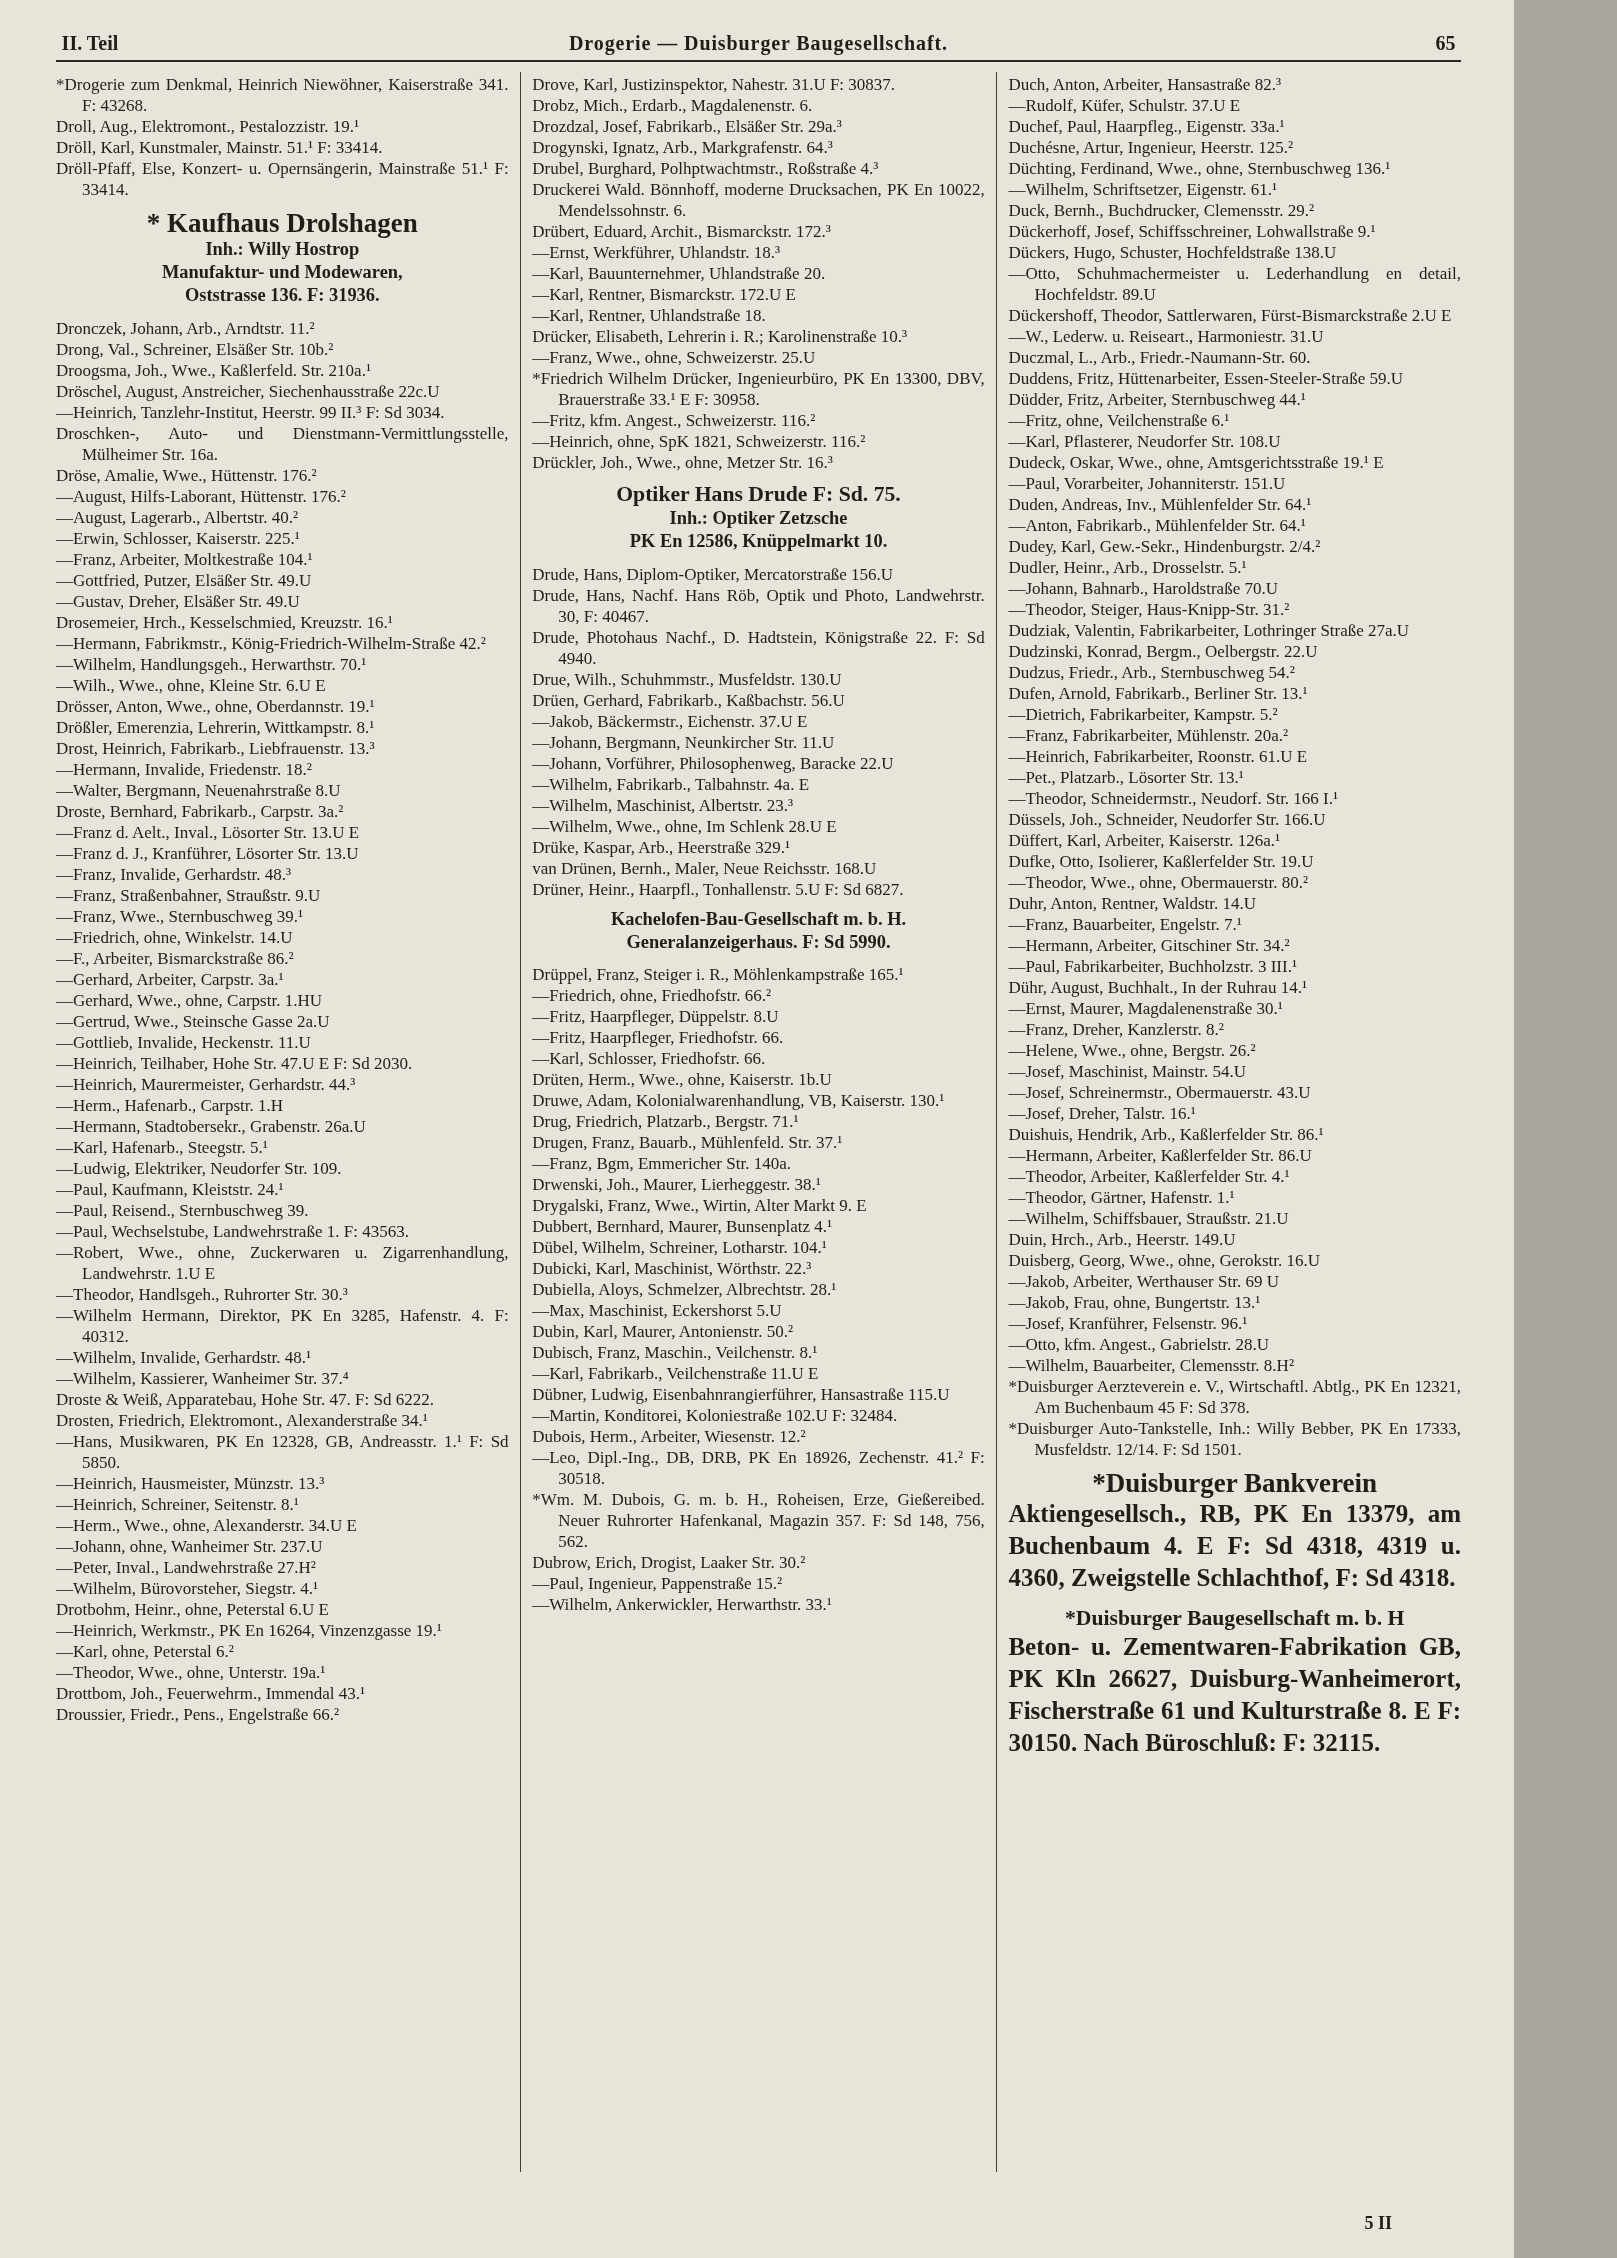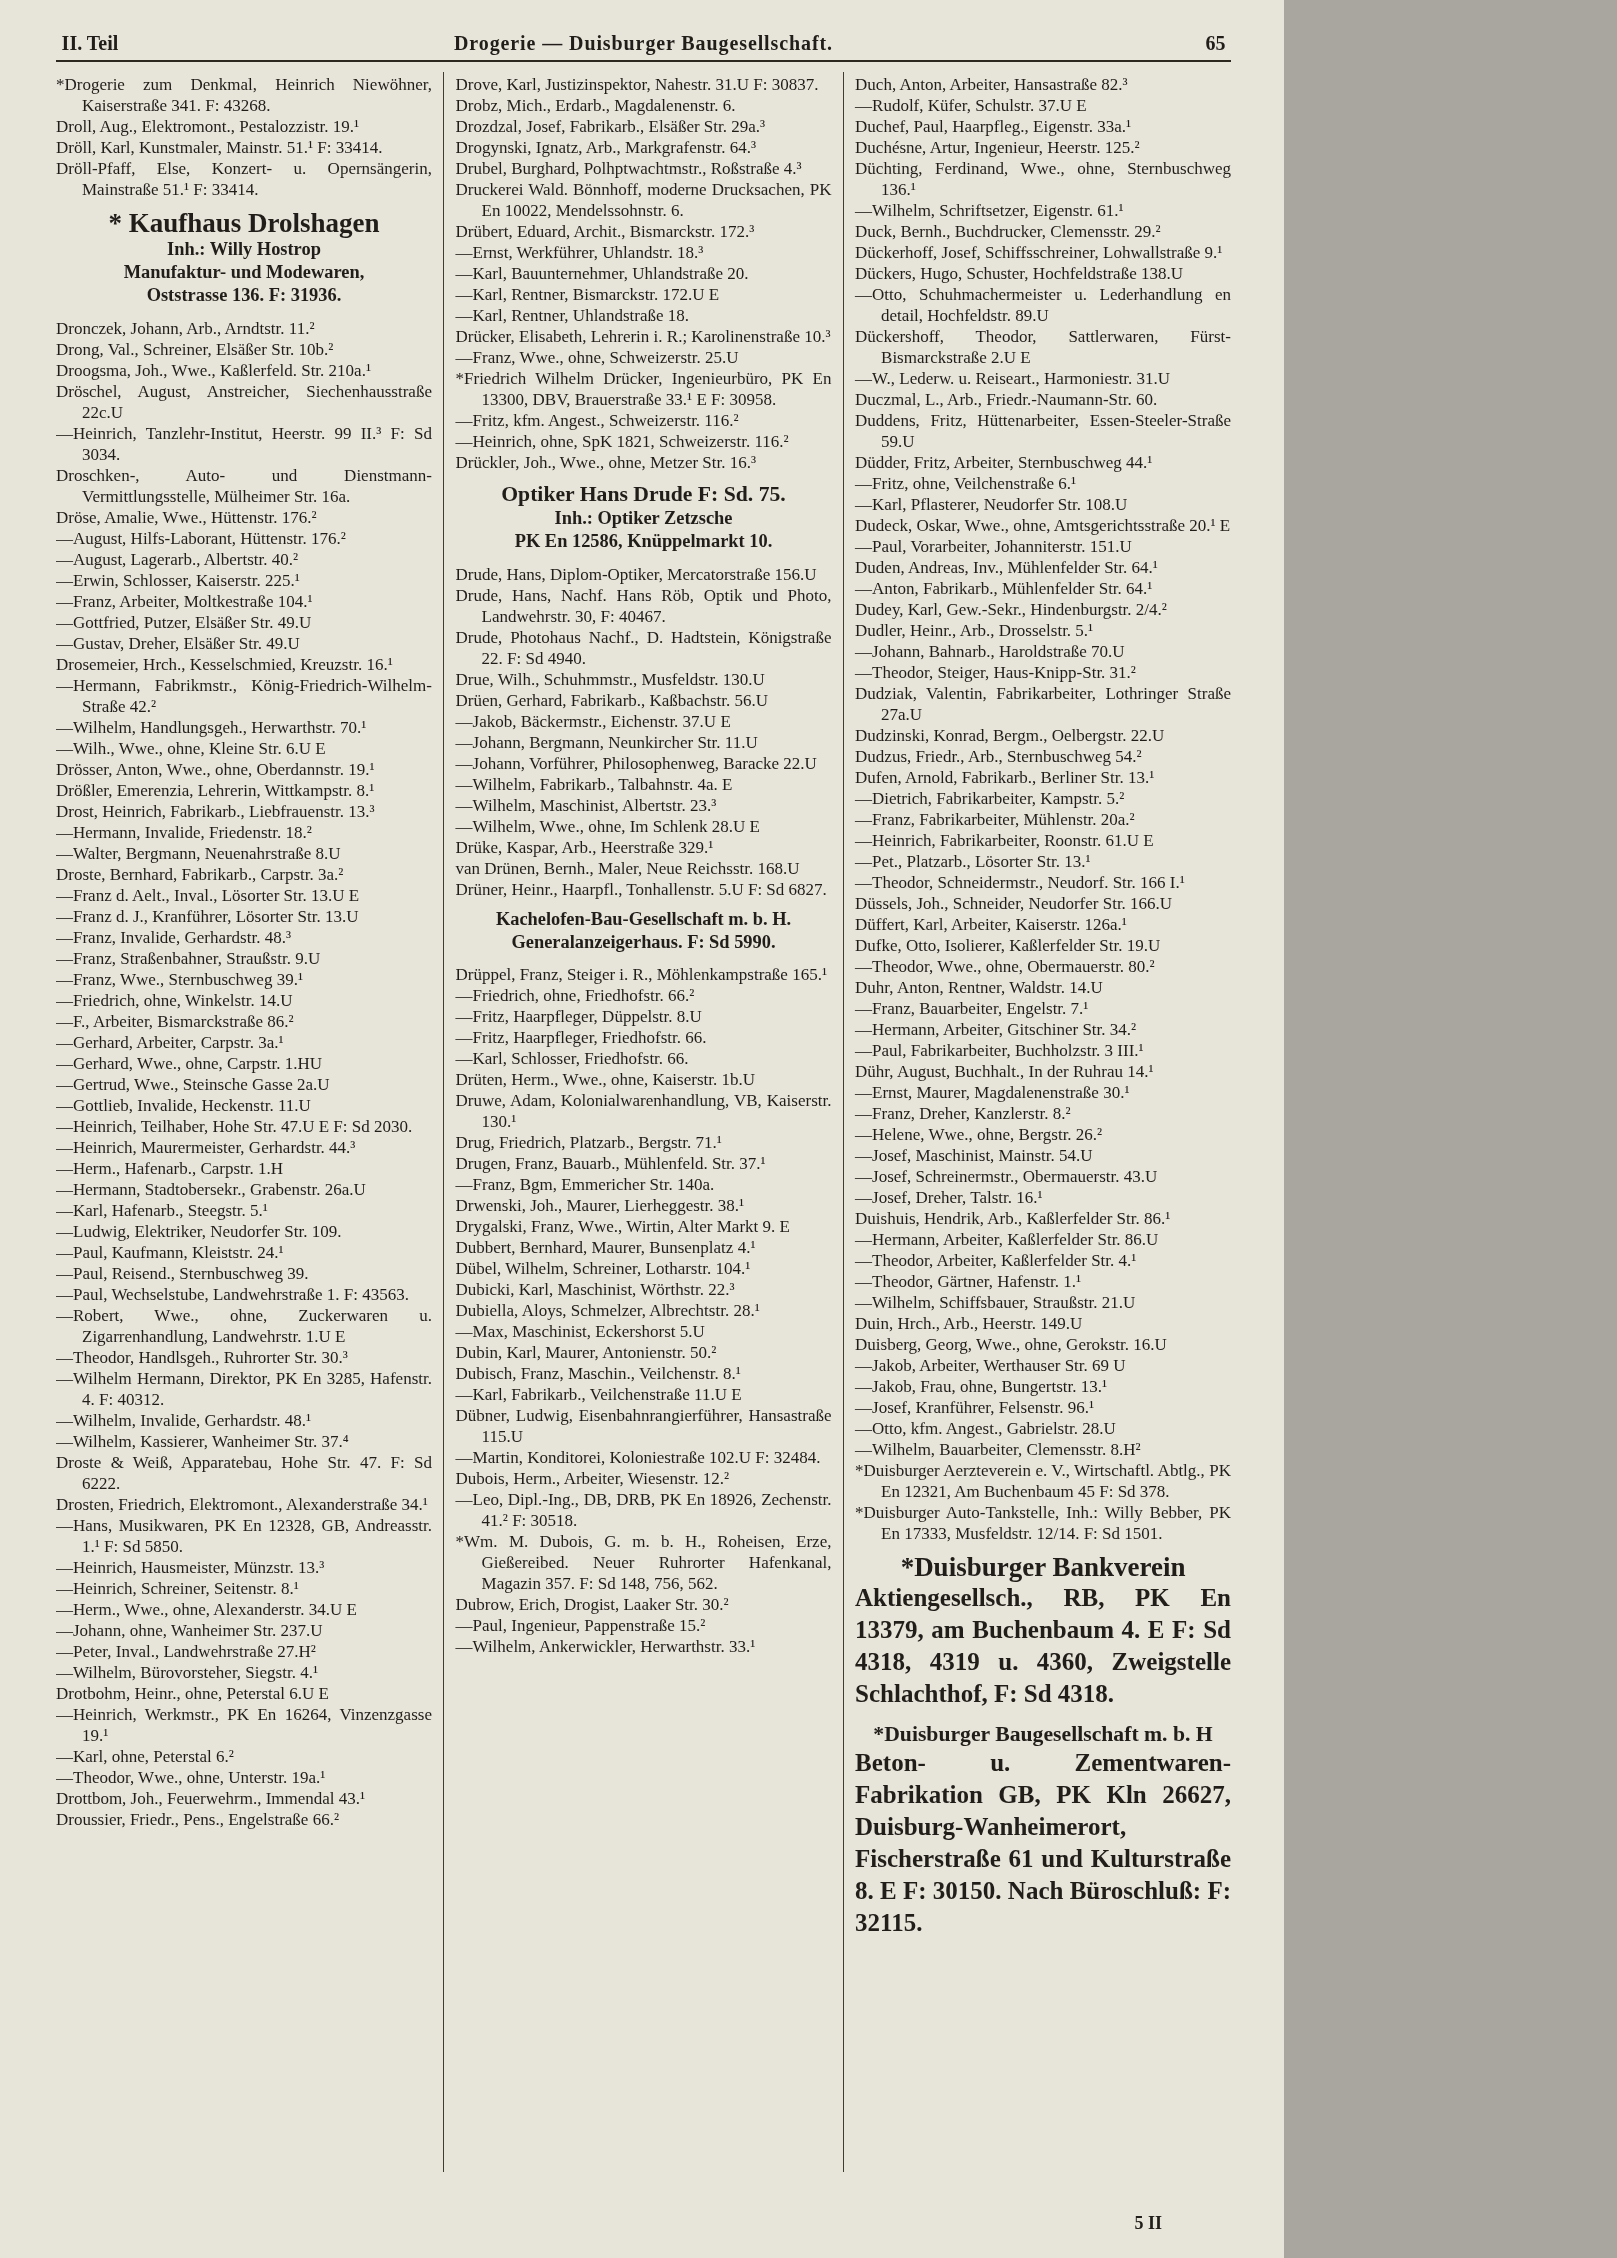--- a/index.html
+++ b/index.html
@@ -1,18 +1,18 @@
 <!DOCTYPE html>
 <html style="font-size:15px"><head>
 <meta charset="utf-8">
 <style>
   html,body{margin:0;padding:0;}
   body{background:#a9a69f;font-family:"Liberation Serif",serif;}
   .page{
-    width:1284px;height:2258px;box-sizing:border-box;position:relative;
+    width:1514px;height:2258px;box-sizing:border-box;position:relative;
     background:#e7e4da;color:#211e1a;overflow:hidden;
     padding:28px 53px 19px 56px;
   }
   .page-header{display:flex;align-items:baseline;font-size:20px;font-weight:bold;padding:3.8px 5.6px 5.6px 5.6px;}
   .hdr-left{width:217px;font-weight:bold;}
   .hdr-center{flex:1;text-align:center;letter-spacing:0.9px;}
   .hdr-right{width:217px;text-align:right;}
   .rule{border-top:2.1px solid #2c2820;margin:0 0 9.4px 0;}
   .columns{display:flex;align-items:stretch;height:2100px;overflow:hidden;justify-content:center;}
   .col{flex:1 1 0;min-width:0;padding:1.9px 11.3px 0 11.3px;}
@@ -199,21 +199,21 @@
         <p class="entry">Dückerhoff, Josef, Schiffsschreiner, Lohwallstraße 9.¹</p>
         <p class="entry">Dückers, Hugo, Schuster, Hochfeldstraße 138.U</p>
         <p class="entry">—Otto, Schuhmachermeister u. Lederhandlung en detail, Hochfeldstr. 89.U</p>
         <p class="entry">Dückershoff, Theodor, Sattlerwaren, Fürst-Bismarckstraße 2.U E</p>
         <p class="entry">—W., Lederw. u. Reiseart., Harmoniestr. 31.U</p>
         <p class="entry">Duczmal, L., Arb., Friedr.-Naumann-Str. 60.</p>
         <p class="entry">Duddens, Fritz, Hüttenarbeiter, Essen-Steeler-Straße 59.U</p>
         <p class="entry">Düdder, Fritz, Arbeiter, Sternbuschweg 44.¹</p>
         <p class="entry">—Fritz, ohne, Veilchenstraße 6.¹</p>
         <p class="entry">—Karl, Pflasterer, Neudorfer Str. 108.U</p>
-        <p class="entry">Dudeck, Oskar, Wwe., ohne, Amtsgerichtsstraße 20.¹ E</p>
+        <p class="entry">Dudeck, Oskar, Wwe., ohne, Amtsgerichtsstraße 19.¹ E</p>
         <p class="entry">—Paul, Vorarbeiter, Johanniterstr. 151.U</p>
         <p class="entry">Duden, Andreas, Inv., Mühlenfelder Str. 64.¹</p>
         <p class="entry">—Anton, Fabrikarb., Mühlenfelder Str. 64.¹</p>
         <p class="entry">Dudey, Karl, Gew.-Sekr., Hindenburgstr. 2/4.²</p>
         <p class="entry">Dudler, Heinr., Arb., Drosselstr. 5.¹</p>
         <p class="entry">—Johann, Bahnarb., Haroldstraße 70.U</p>
         <p class="entry">—Theodor, Steiger, Haus-Knipp-Str. 31.²</p>
         <p class="entry">Dudziak, Valentin, Fabrikarbeiter, Lothringer Straße 27a.U</p>
         <p class="entry">Dudzinski, Konrad, Bergm., Oelbergstr. 22.U</p>
         <p class="entry">Dudzus, Friedr., Arb., Sternbuschweg 54.²</p>

